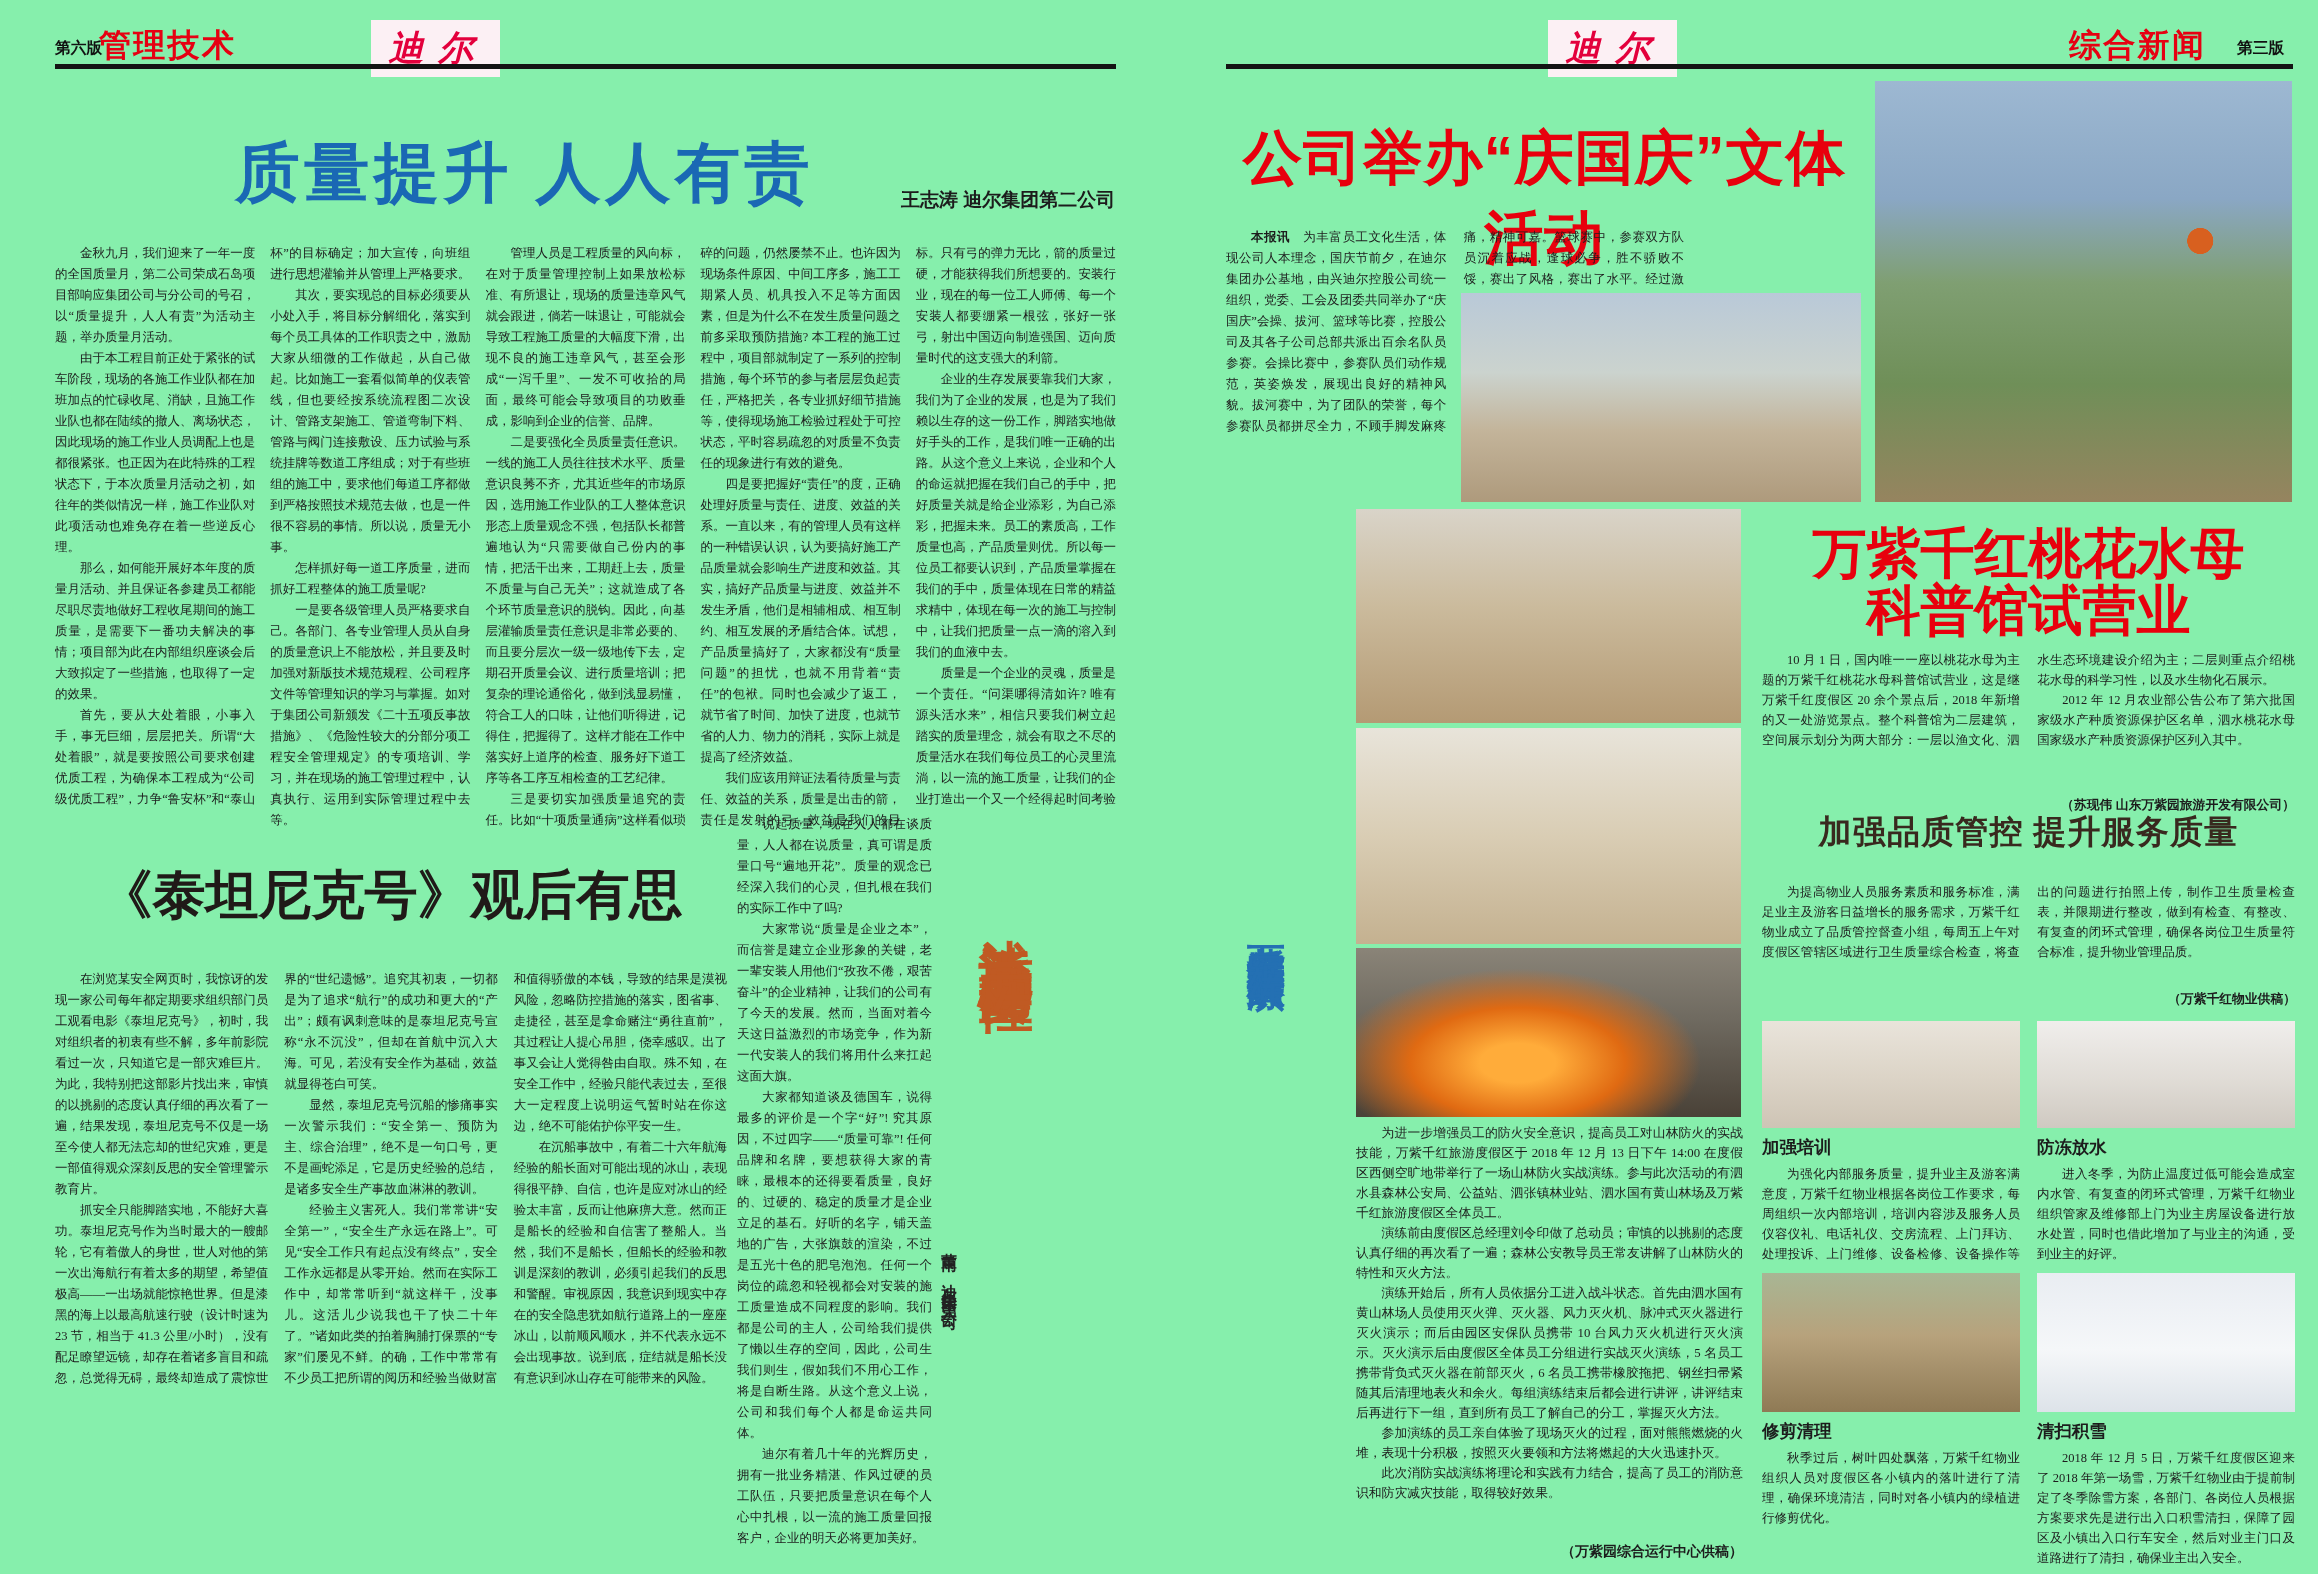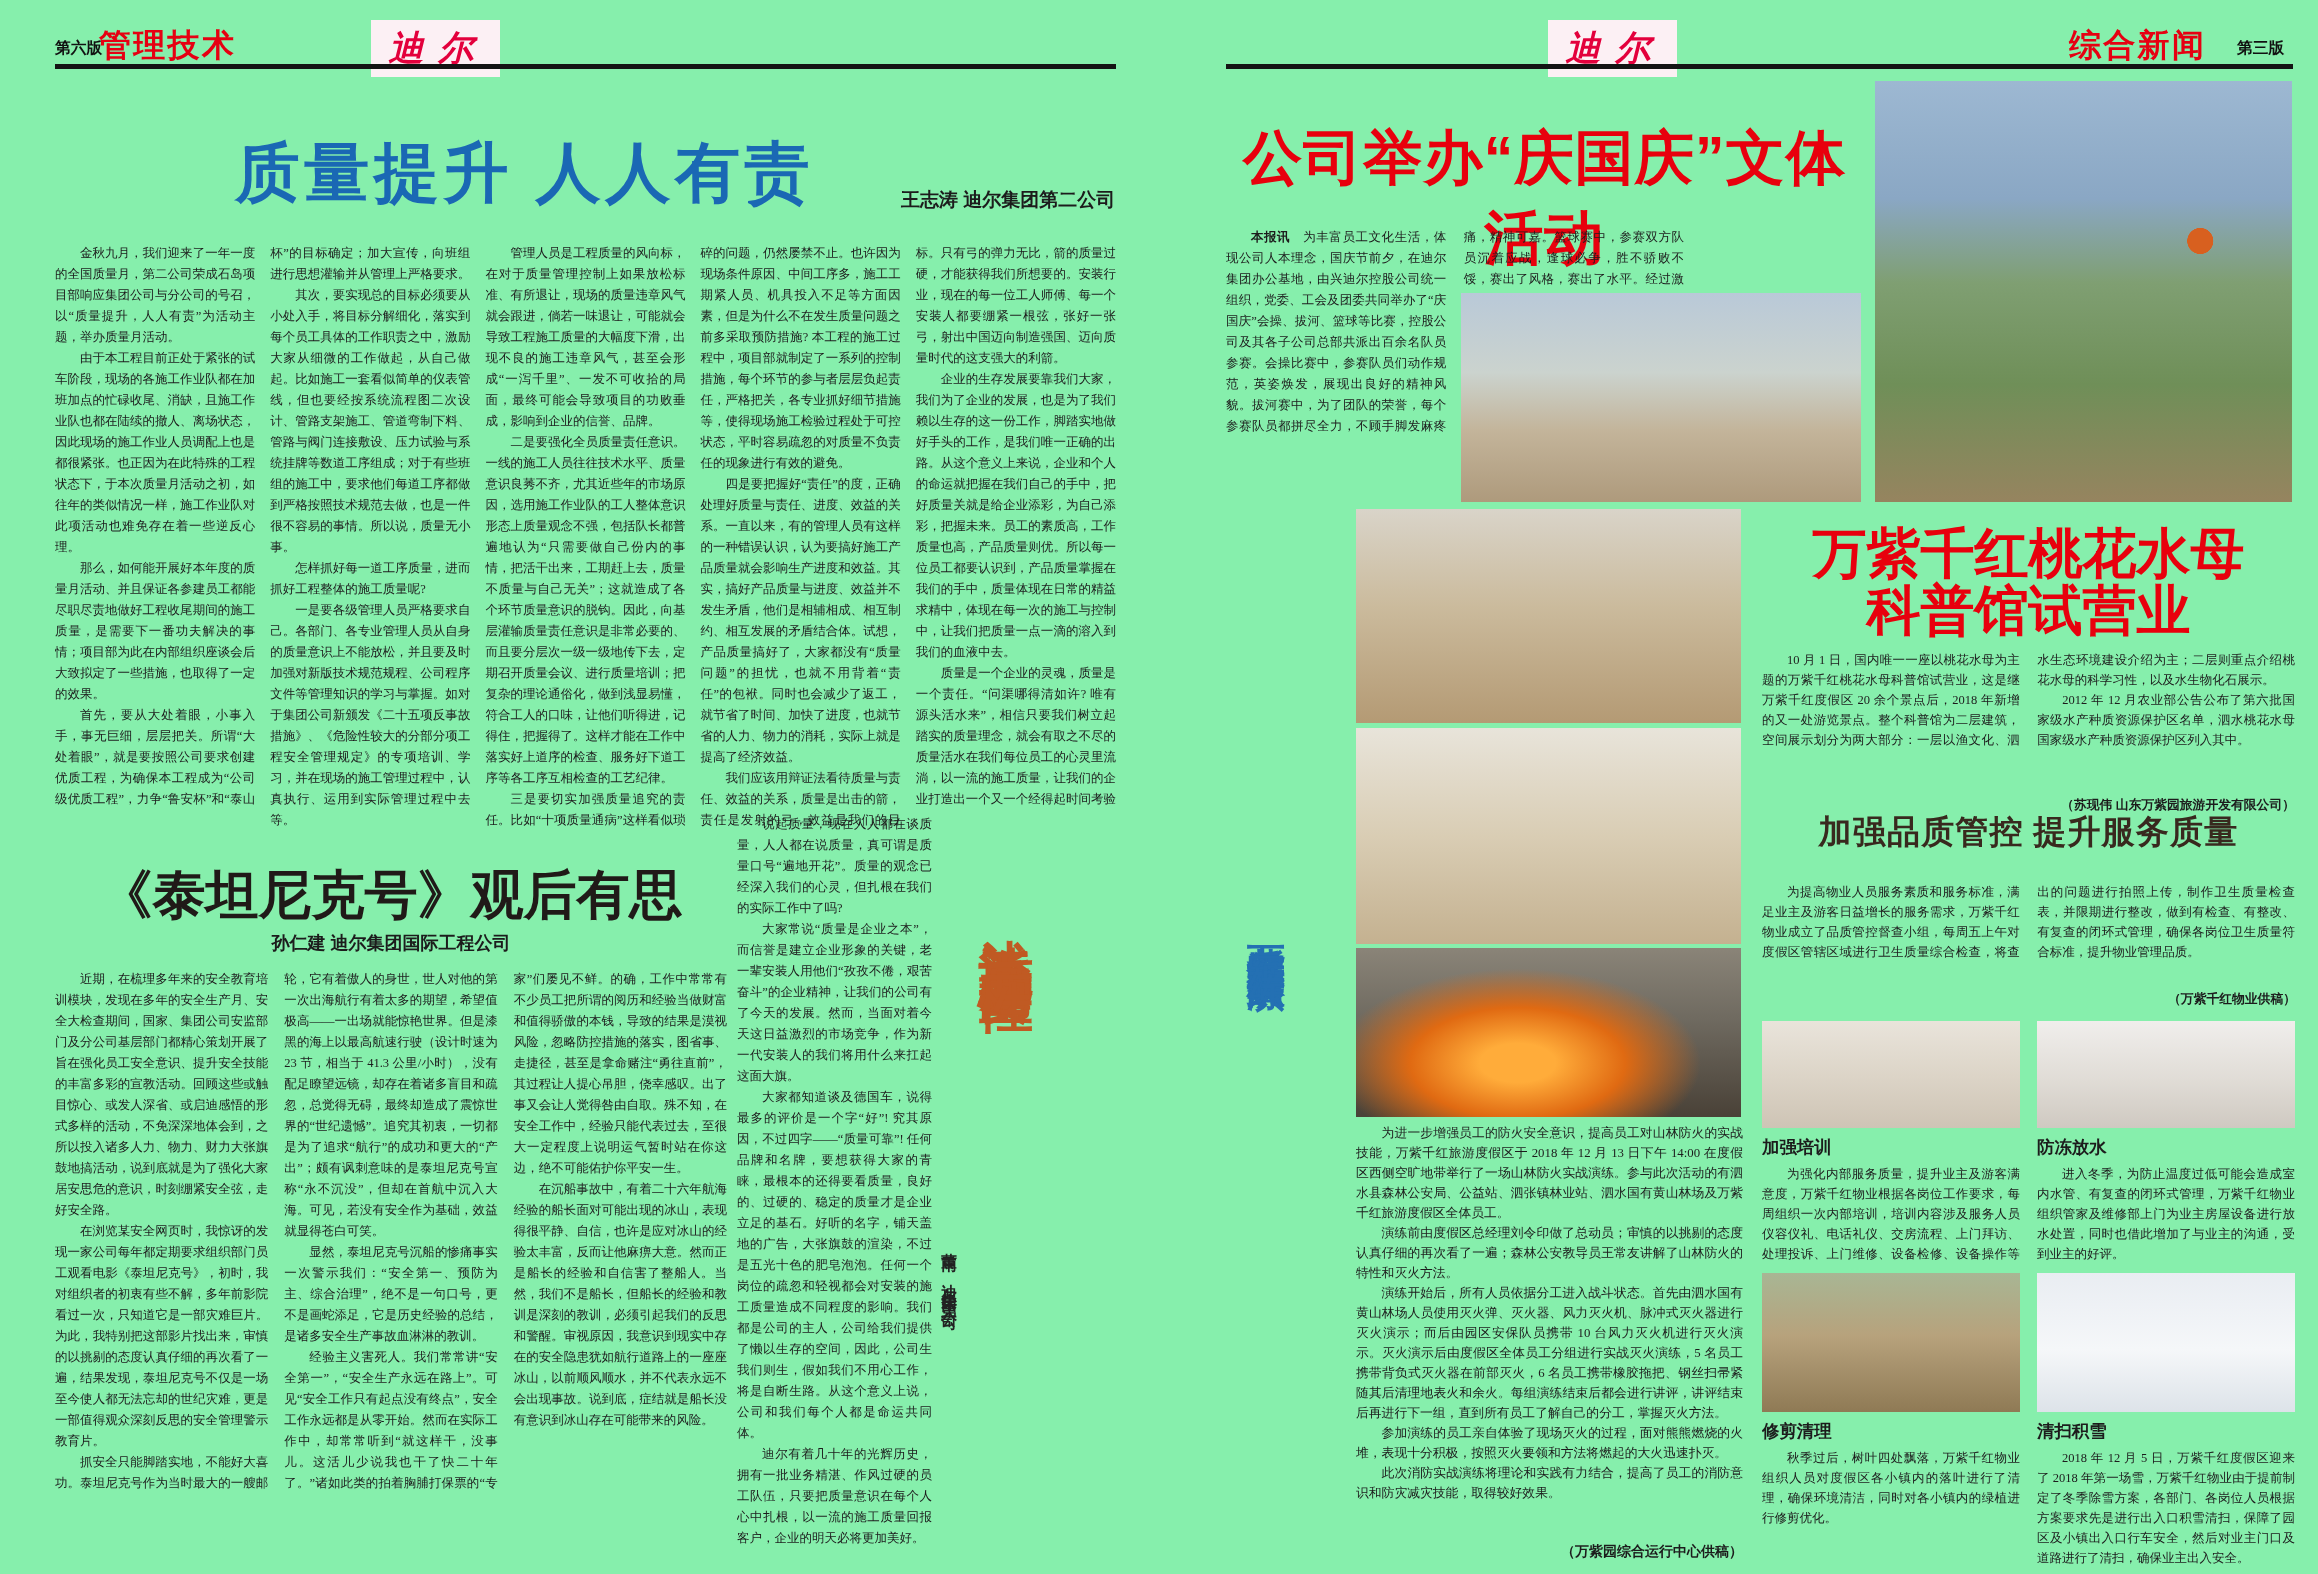--- a/index.html
+++ b/index.html
@@ -80,23 +80,21 @@
       <p>管理人员是工程质量的风向标，在对于质量管理控制上如果放松标准、有所退让，现场的质量违章风气就会跟进，倘若一味退让，可能就会导致工程施工质量的大幅度下滑，出现不良的施工违章风气，甚至会形成“一泻千里”、一发不可收拾的局面，最终可能会导致项目的功败垂成，影响到企业的信誉、品牌。</p>
       <p>二是要强化全员质量责任意识。一线的施工人员往往技术水平、质量意识良莠不齐，尤其近些年的市场原因，选用施工作业队的工人整体意识形态上质量观念不强，包括队长都普遍地认为“只需要做自己份内的事情，把活干出来，工期赶上去，质量不质量与自己无关”；这就造成了各个环节质量意识的脱钩。因此，向基层灌输质量责任意识是非常必要的、而且要分层次一级一级地传下去，定期召开质量会议、进行质量培训；把复杂的理论通俗化，做到浅显易懂，符合工人的口味，让他们听得进，记得住，把握得了。这样才能在工作中落实好上道序的检查、服务好下道工序等各工序互相检查的工艺纪律。</p>
       <p>三是要切实加强质量追究的责任。比如“十项质量通病”这样看似琐碎的问题，仍然屡禁不止。也许因为现场条件原因、中间工序多，施工工期紧人员、机具投入不足等方面因素，但是为什么不在发生质量问题之前多采取预防措施? 本工程的施工过程中，项目部就制定了一系列的控制措施，每个环节的参与者层层负起责任，严格把关，各专业抓好细节措施等，使得现场施工检验过程处于可控状态，平时容易疏忽的对质量不负责任的现象进行有效的避免。</p>
       <p>四是要把握好“责任”的度，正确处理好质量与责任、进度、效益的关系。一直以来，有的管理人员有这样的一种错误认识，认为要搞好施工产品质量就会影响生产进度和效益。其实，搞好产品质量与进度、效益并不发生矛盾，他们是相辅相成、相互制约、相互发展的矛盾结合体。试想，产品质量搞好了，大家都没有“质量问题”的担忧，也就不用背着“责任”的包袱。同时也会减少了返工，就节省了时间、加快了进度，也就节省的人力、物力的消耗，实际上就是提高了经济效益。</p>
       <p>我们应该用辩证法看待质量与责任、效益的关系，质量是出击的箭，责任是发射的弓，效益是我们的目标。只有弓的弹力无比，箭的质量过硬，才能获得我们所想要的。安装行业，现在的每一位工人师傅、每一个安装人都要绷紧一根弦，张好一张弓，射出中国迈向制造强国、迈向质量时代的这支强大的利箭。</p>
       <p>企业的生存发展要靠我们大家，我们为了企业的发展，也是为了我们赖以生存的这一份工作，脚踏实地做好手头的工作，是我们唯一正确的出路。从这个意义上来说，企业和个人的命运就把握在我们自己的手中，把好质量关就是给企业添彩，为自己添彩，把握未来。员工的素质高，工作质量也高，产品质量则优。所以每一位员工都要认识到，产品质量掌握在我们的手中，质量体现在日常的精益求精中，体现在每一次的施工与控制中，让我们把质量一点一滴的溶入到我们的血液中去。</p>
       <p>质量是一个企业的灵魂，质量是一个责任。“问渠哪得清如许? 唯有源头活水来”，相信只要我们树立起踏实的质量理念，就会有取之不尽的质量活水在我们每位员工的心灵里流淌，以一流的施工质量，让我们的企业打造出一个又一个经得起时间考验的优质工程丰碑，共同托起美好的明天!</p>
     </div>
 
   <div class="abs h-titanic" style="left:55px;top:860px;width:672px;">《泰坦尼克号》观后有思</div>
-  <div class="abs h-byline-c hei" style="left:55px;top:931px;width:672px;">孙仁建  迪尔集团国际工程公司</div>
   <div class="abs bodytext cols3" style="left:55px;top:969px;width:672px;height:600px;">
-      <p>近期，在梳理多年来的安全教育培训模块，发现在多年的安全生产月、安全大检查期间，国家、集团公司安监部门及分公司基层部门都精心策划开展了旨在强化员工安全意识、提升安全技能的丰富多彩的宣教活动。回顾这些或触目惊心、或发人深省、或启迪感悟的形式多样的活动，不免深深地体会到，之所以投入诸多人力、物力、财力大张旗鼓地搞活动，说到底就是为了强化大家居安思危的意识，时刻绷紧安全弦，走好安全路。</p>
       <p>在浏览某安全网页时，我惊讶的发现一家公司每年都定期要求组织部门员工观看电影《泰坦尼克号》，初时，我对组织者的初衷有些不解，多年前影院看过一次，只知道它是一部灾难巨片。为此，我特别把这部影片找出来，审慎的以挑剔的态度认真仔细的再次看了一遍，结果发现，泰坦尼克号不仅是一场至今使人都无法忘却的世纪灾难，更是一部值得观众深刻反思的安全管理警示教育片。</p>
       <p>抓安全只能脚踏实地，不能好大喜功。泰坦尼克号作为当时最大的一艘邮轮，它有着傲人的身世，世人对他的第一次出海航行有着太多的期望，希望值极高——一出场就能惊艳世界。但是漆黑的海上以最高航速行驶（设计时速为 23 节，相当于 41.3 公里/小时），没有配足瞭望远镜，却存在着诸多盲目和疏忽，总觉得无碍，最终却造成了震惊世界的“世纪遗憾”。追究其初衷，一切都是为了追求“航行”的成功和更大的“产出”；颇有讽刺意味的是泰坦尼克号宣称“永不沉没”，但却在首航中沉入大海。可见，若没有安全作为基础，效益就显得苍白可笑。</p>
       <p>显然，泰坦尼克号沉船的惨痛事实一次警示我们：“安全第一、预防为主、综合治理”，绝不是一句口号，更不是画蛇添足，它是历史经验的总结，是诸多安全生产事故血淋淋的教训。</p>
       <p>经验主义害死人。我们常常讲“安全第一”，“安全生产永远在路上”。可见“安全工作只有起点没有终点”，安全工作永远都是从零开始。然而在实际工作中，却常常听到“就这样干，没事儿。这活儿少说我也干了快二十年了。”诸如此类的拍着胸脯打保票的“专家”们屡见不鲜。的确，工作中常常有不少员工把所谓的阅历和经验当做财富和值得骄傲的本钱，导致的结果是漠视风险，忽略防控措施的落实，图省事、走捷径，甚至是拿命赌注“勇往直前”，其过程让人提心吊胆，侥幸感叹。出了事又会让人觉得咎由自取。殊不知，在安全工作中，经验只能代表过去，至很大一定程度上说明运气暂时站在你这边，绝不可能佑护你平安一生。</p>
       <p>在沉船事故中，有着二十六年航海经验的船长面对可能出现的冰山，表现得很平静、自信，也许是应对冰山的经验太丰富，反而让他麻痹大意。然而正是船长的经验和自信害了整船人。当然，我们不是船长，但船长的经验和教训是深刻的教训，必须引起我们的反思和警醒。审视原因，我意识到现实中存在的安全隐患犹如航行道路上的一座座冰山，以前顺风顺水，并不代表永远不会出现事故。说到底，症结就是船长没有意识到冰山存在可能带来的风险。</p>
     </div>
 
   <div class="abs bodytext" style="left:737px;top:814px;width:195px;height:754px;">
       <p>说起质量，现在人人都在谈质量，人人都在说质量，真可谓是质量口号“遍地开花”。质量的观念已经深入我们的心灵，但扎根在我们的实际工作中了吗?</p>
       <p>大家常说“质量是企业之本”，而信誉是建立企业形象的关键，老一辈安装人用他们“孜孜不倦，艰苦奋斗”的企业精神，让我们的公司有了今天的发展。然而，当面对着今天这日益激烈的市场竞争，作为新一代安装人的我们将用什么来扛起这面大旗。</p>

